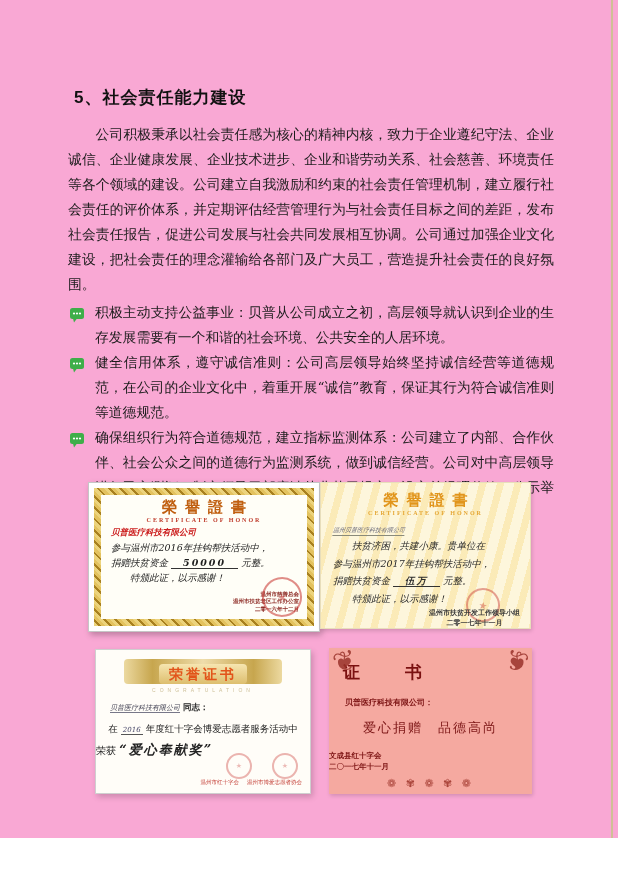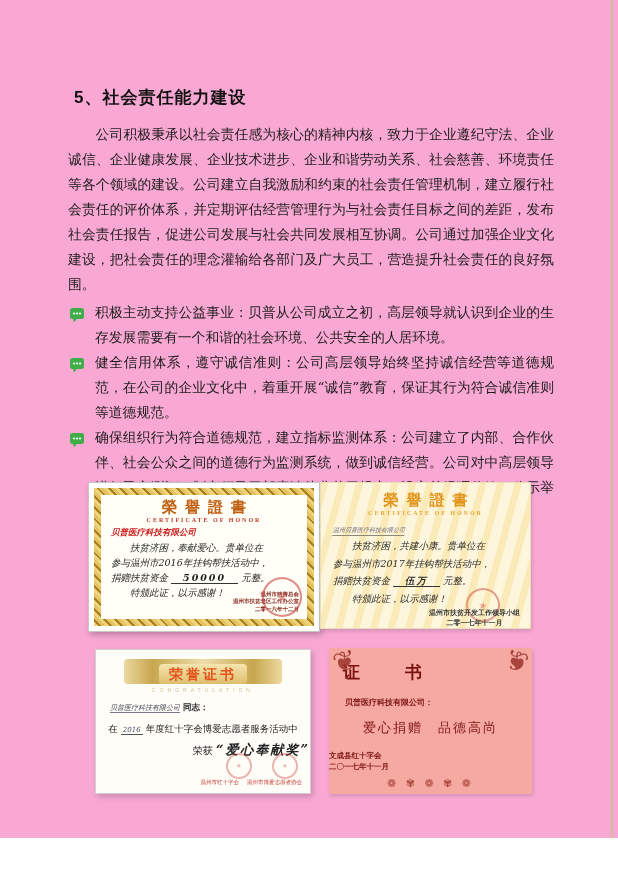--- a/index.html
+++ b/index.html
@@ -78,21 +78,21 @@
     padding:0 10px; }
   .cc-banner-text { color:#e2541a; font-weight:bold; font-size:14px; letter-spacing:3px; }
   .cc-congrats { text-align:center; color:#cdbf98; font-size:5px; letter-spacing:4px; margin-top:3px;
                  font-family:"Liberation Sans", sans-serif; }
   .cc-recipient { margin:9px 0 0 14px; font-size:8.5px; color:#222; }
   .cc-recipient .hand { font-style:italic; color:#445; border-bottom:1px solid #778; font-size:7px; }
   .cc-recipient .suffix { font-weight:bold; margin-left:3px; }
   .cc-line1 { text-align:center; margin-top:9px; font-size:9.5px; color:#222; }
   .year-hand { display:inline-block; min-width:22px; border-bottom:1px solid #555;
                font-style:italic; font-size:7px; color:#446; text-align:center; }
-  .cc-line2 { text-align:right; margin-top:5px; font-size:10px; color:#222; }
+  .cc-line2 { text-align:left; margin-top:5px; font-size:10px; color:#222; }
   .cc-award { font-weight:bold; font-style:italic; font-size:13px; letter-spacing:2px; }
   .cc-sig { position:absolute; right:8px; bottom:7px; color:#c23a31; font-size:5.5px; display:flex; gap:8px; }
   #certC .stamp { width:22px; height:22px; bottom:14px; opacity:.65; }
   #certC .stamp.s1 { right:58px; } #certC .stamp.s2 { right:12px; }
   #certC .stamp::after { font-size:7px; }
 
   
   #certD { left:329px; top:648px; width:203px; height:146px; background:#f5a9a0;
            box-shadow:1px 2px 4px rgba(0,0,0,.15); color:#7c1313; overflow:hidden; }
   .cd-corner { position:absolute; top:0px; font-size:28px; color:#9a332b; opacity:.85; line-height:1; }
@@ -157,21 +157,20 @@
         <span class="bullet-lead">确保组织行为符合道德规范，建立指标监测体系：</span><span>公司建立了内部、合作伙伴、社会公众之间的道德行为监测系统，做到诚信经营。公司对中高层领导进行民主测评，制定领导干部廉洁从业若干规定，设立总经理信箱、公示举报监督电话，制定了《员工行为准则》约束员工的行为。</span>
       </li>
     </ul>
   </div>
 
   <div class="cert" id="certA">
     <div class="gold-frame">
       <div class="ca-title">榮譽證書</div>
       <div class="ca-sub">CERTIFICATE OF HONOR</div>
       <div class="ca-recipient">贝普医疗科技有限公司</div>
-      <div class="ca-body ca-indent">扶贫济困，奉献爱心。贵单位在</div>
       <div class="ca-body">参与温州市2016年挂钩帮扶活动中，</div>
       <div class="ca-body"><span>捐赠扶贫资金</span> <span class="amount-hand">50000</span> <span>元整。</span></div>
       <div class="ca-body ca-indent">特颁此证，以示感谢！</div>
       <div class="ca-sig">
         <div>温州市慈善总会</div>
         <div>温州市扶贫老区工作办公室</div>
         <div>二零一六年十二月</div>
       </div>
       <div class="stamp"></div>
     </div>

